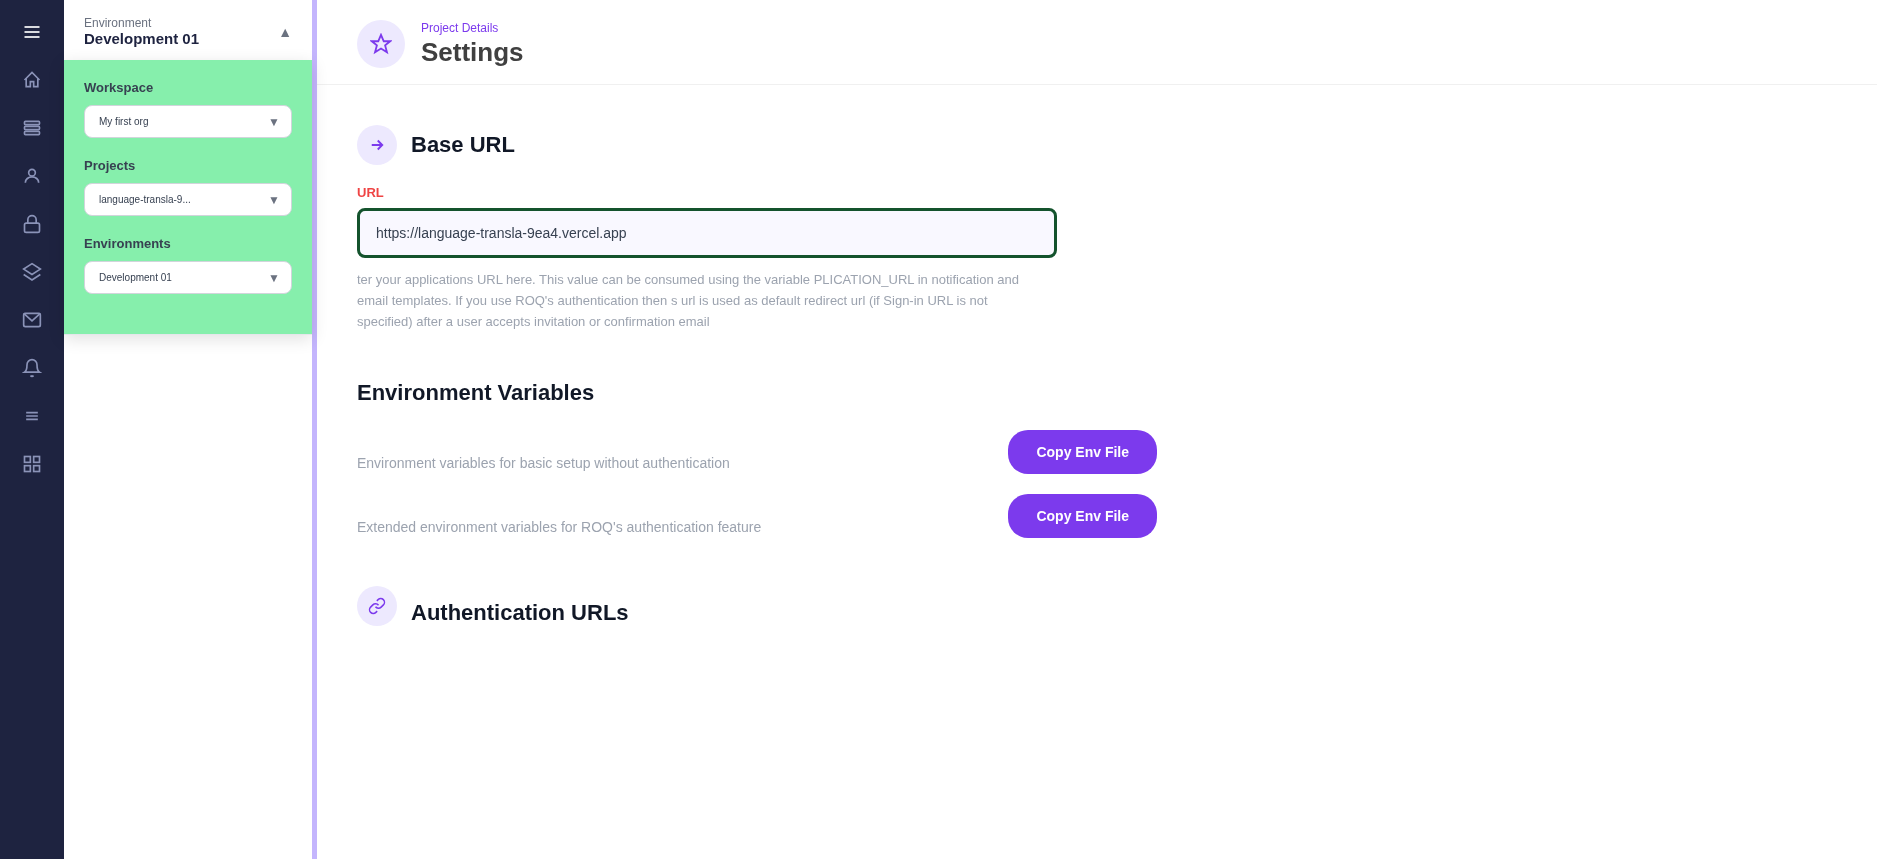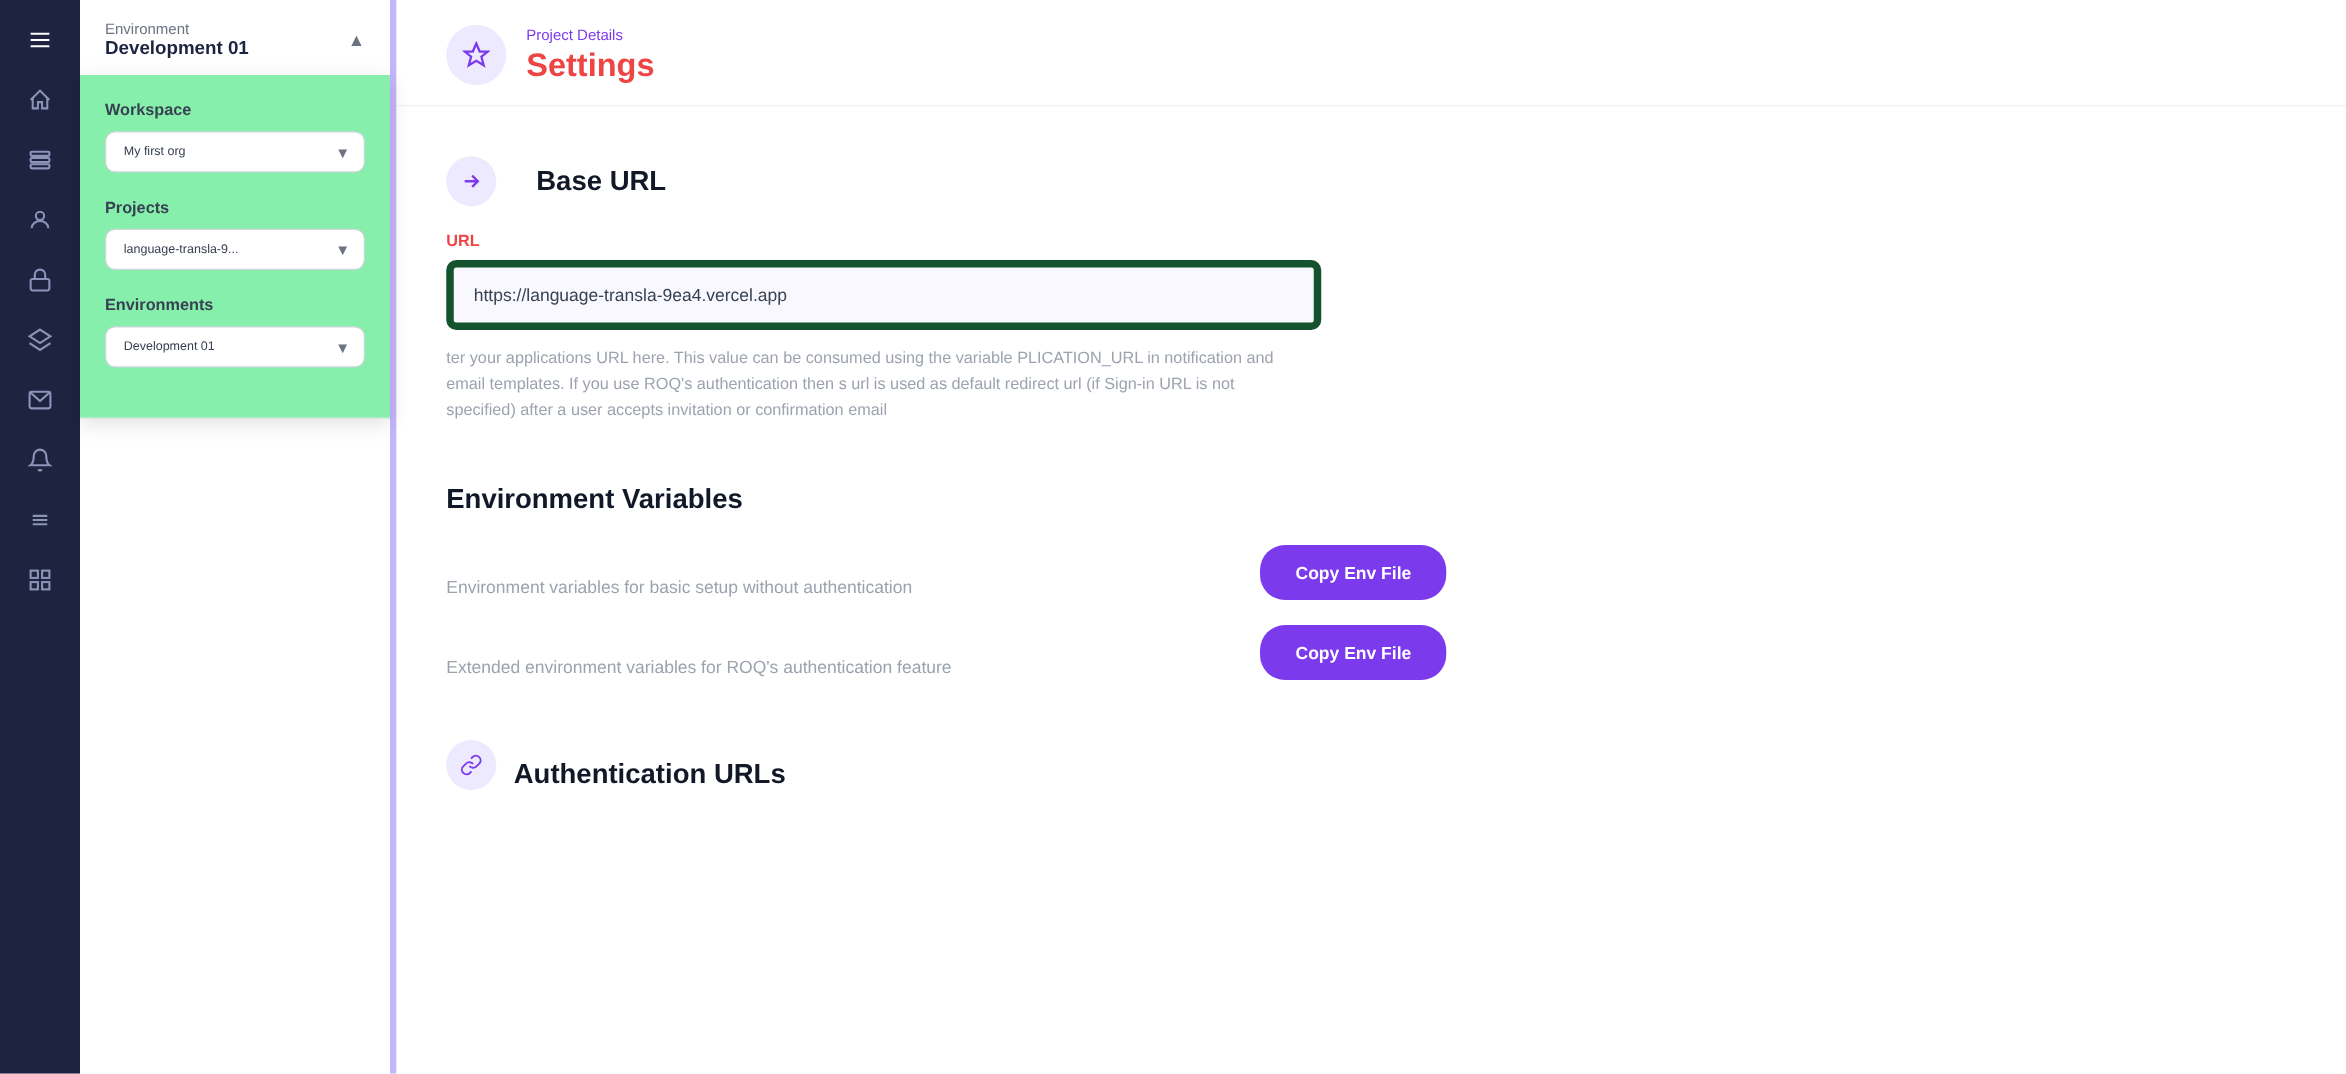--- a/index.html
+++ b/index.html
@@ -113,30 +113,30 @@
       background: #ede9fe;
       display: flex;
       align-items: center;
       justify-content: center;
       color: #7c3aed;
       font-size: 20px;
       flex-shrink: 0;
     }
     .header-text-group {}
     .header-breadcrumb { font-size: 12px; color: #7c3aed; margin-bottom: 2px; }
-    .header-title { font-size: 26px; font-weight: 700; color: #ef4444; }
+    .header-title { font-size: 26px; font-weight: 700; color: #404040; }
 
     .content-body { padding: 40px 40px; }
 
     
     .section { margin-bottom: 48px; }
     .section-header {
       display: flex;
       align-items: center;
-      gap: 32px;
+      gap: 14px;
       margin-bottom: 20px;
     }
     .section-icon-circle {
       width: 40px;
       height: 40px;
       border-radius: 50%;
       background: #ede9fe;
       display: flex;
       align-items: center;
       justify-content: center;
@@ -144,21 +144,21 @@
       font-size: 16px;
       flex-shrink: 0;
     }
     .section-title { font-size: 22px; font-weight: 700; color: #111827; }
 
     .field-label { font-size: 13px; font-weight: 600; color: #ef4444; margin-bottom: 8px; }
     .url-input {
       width: 100%;
       max-width: 700px;
       padding: 14px 16px;
-      border: 6px solid #14532d;
+      border: 3px solid #14532d;
       border-radius: 8px;
       font-size: 14px;
       color: #374151;
       background: #f9f8ff;
       margin-bottom: 12px;
     }
     .field-hint { font-size: 13px; color: #9ca3af; max-width: 680px; line-height: 1.6; }
 
     
     .env-vars-section { margin-bottom: 48px; }

